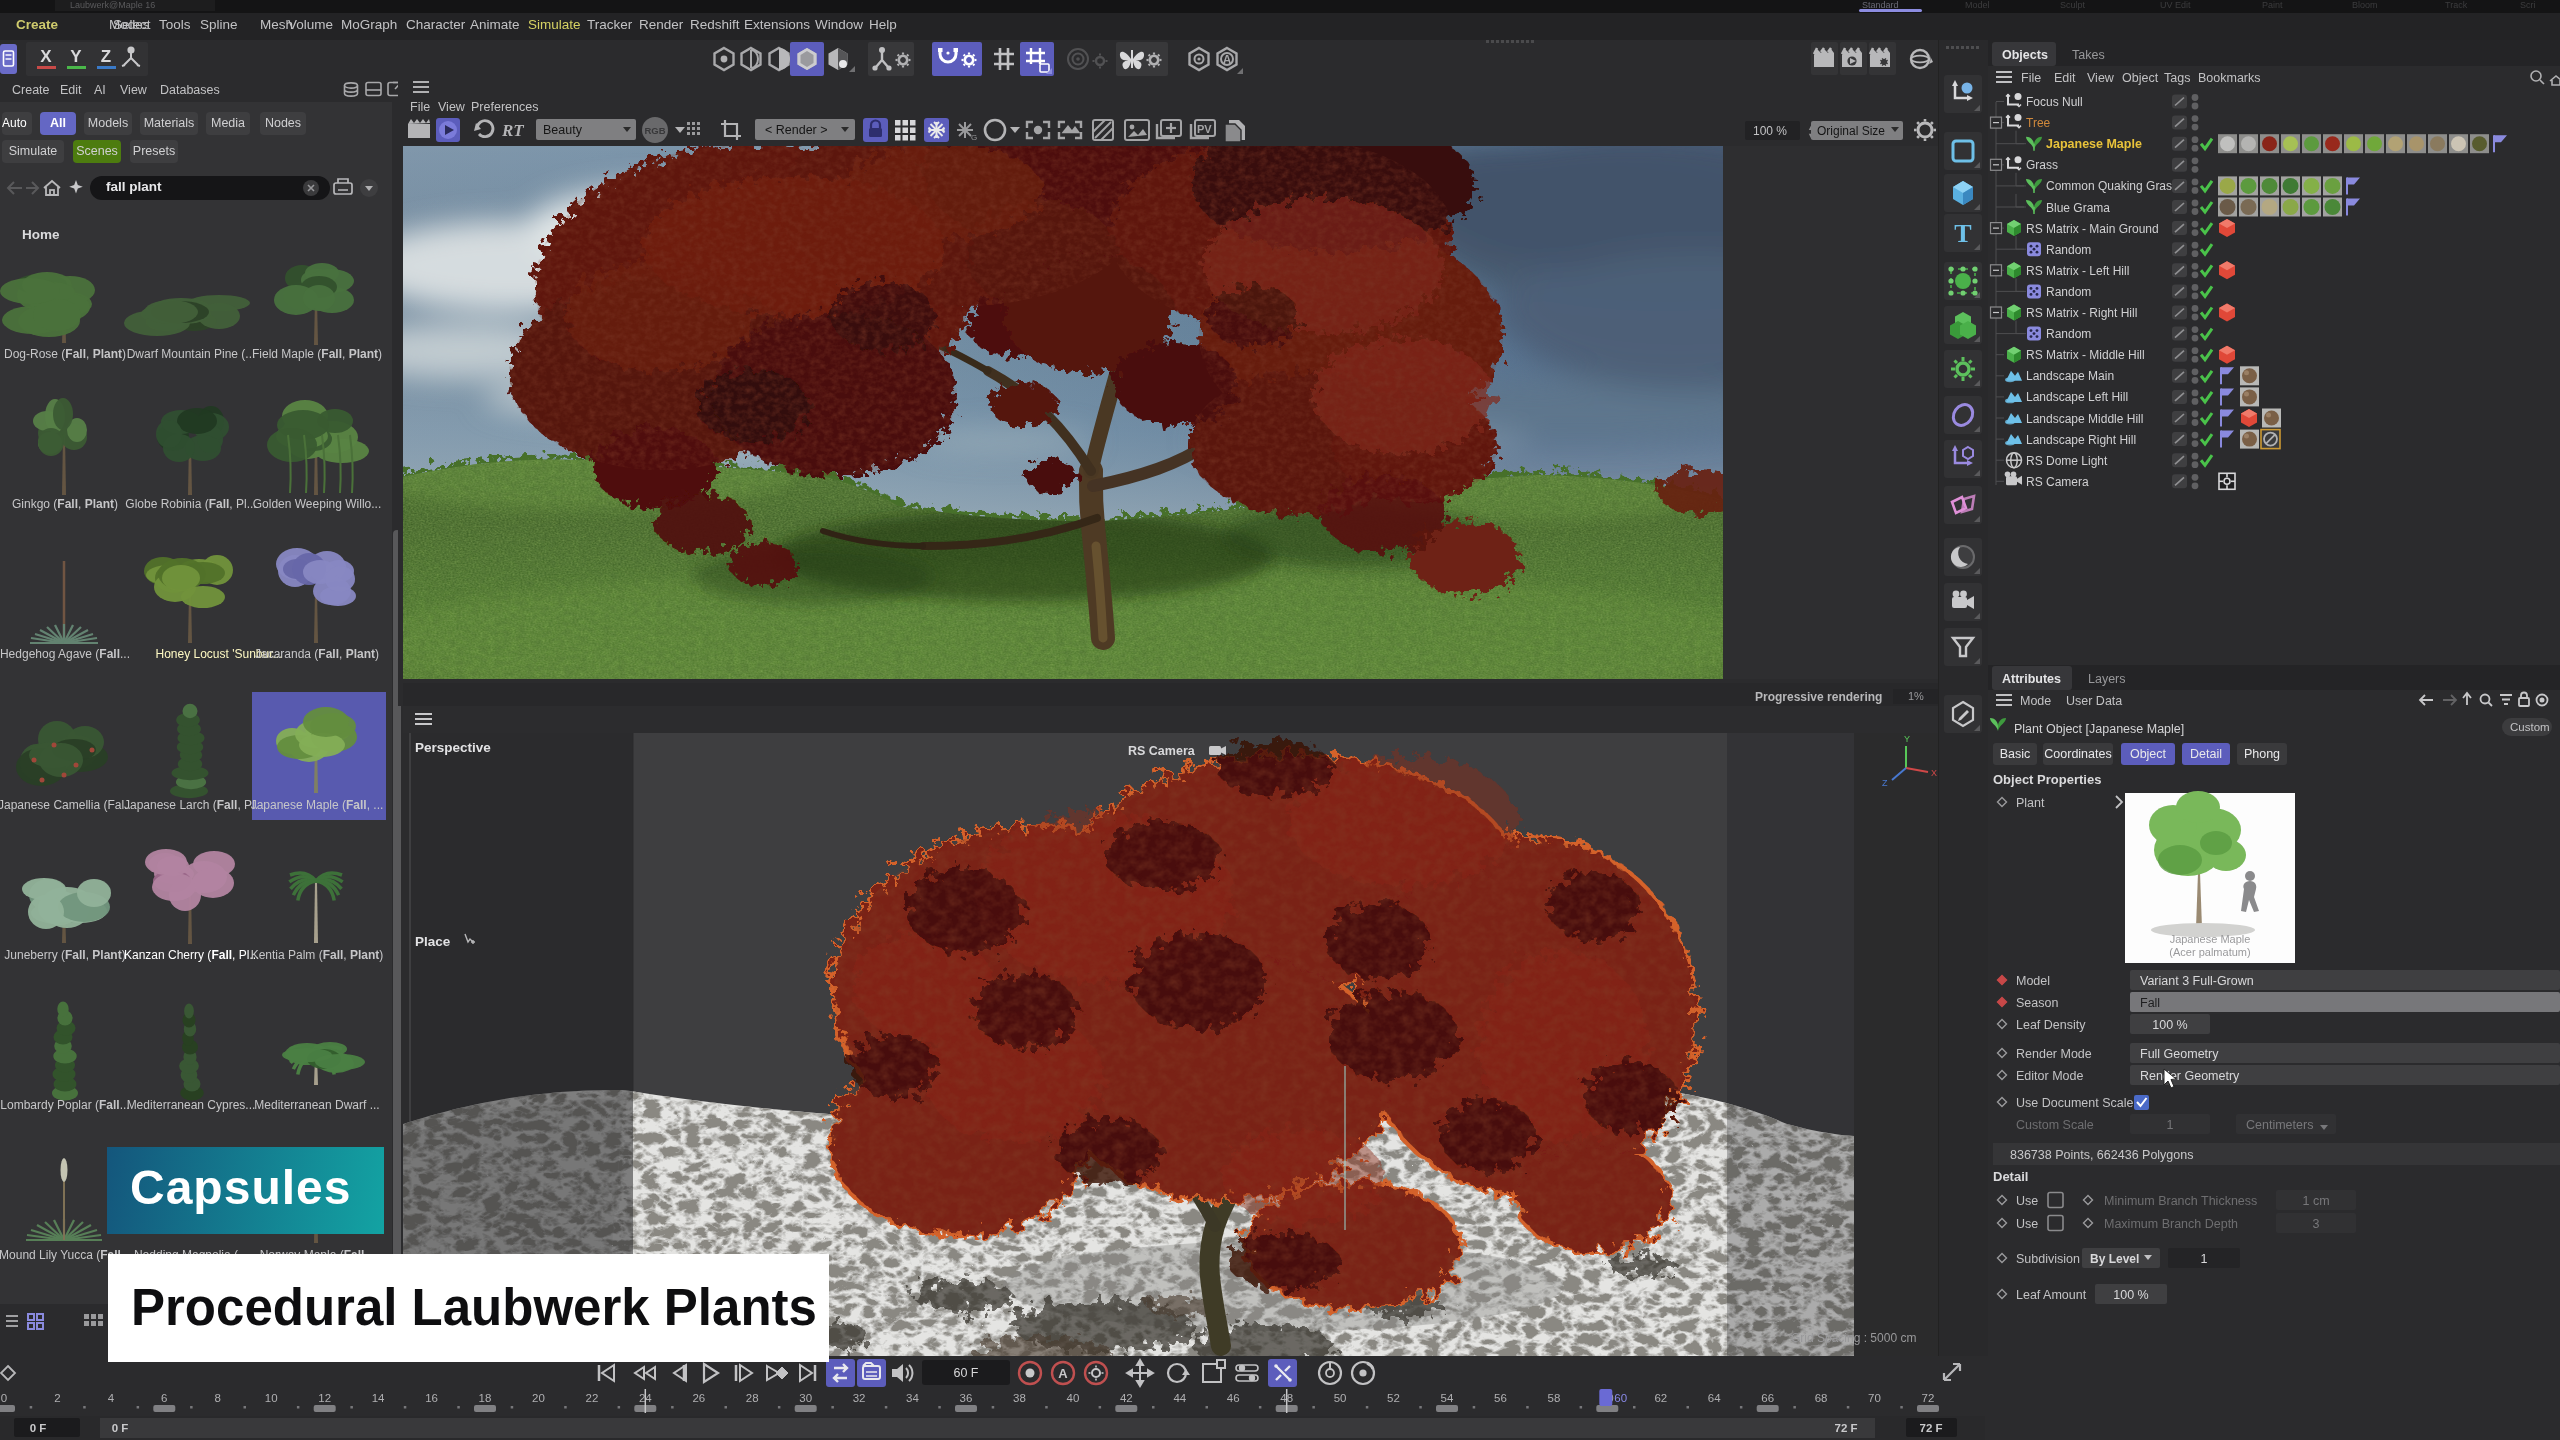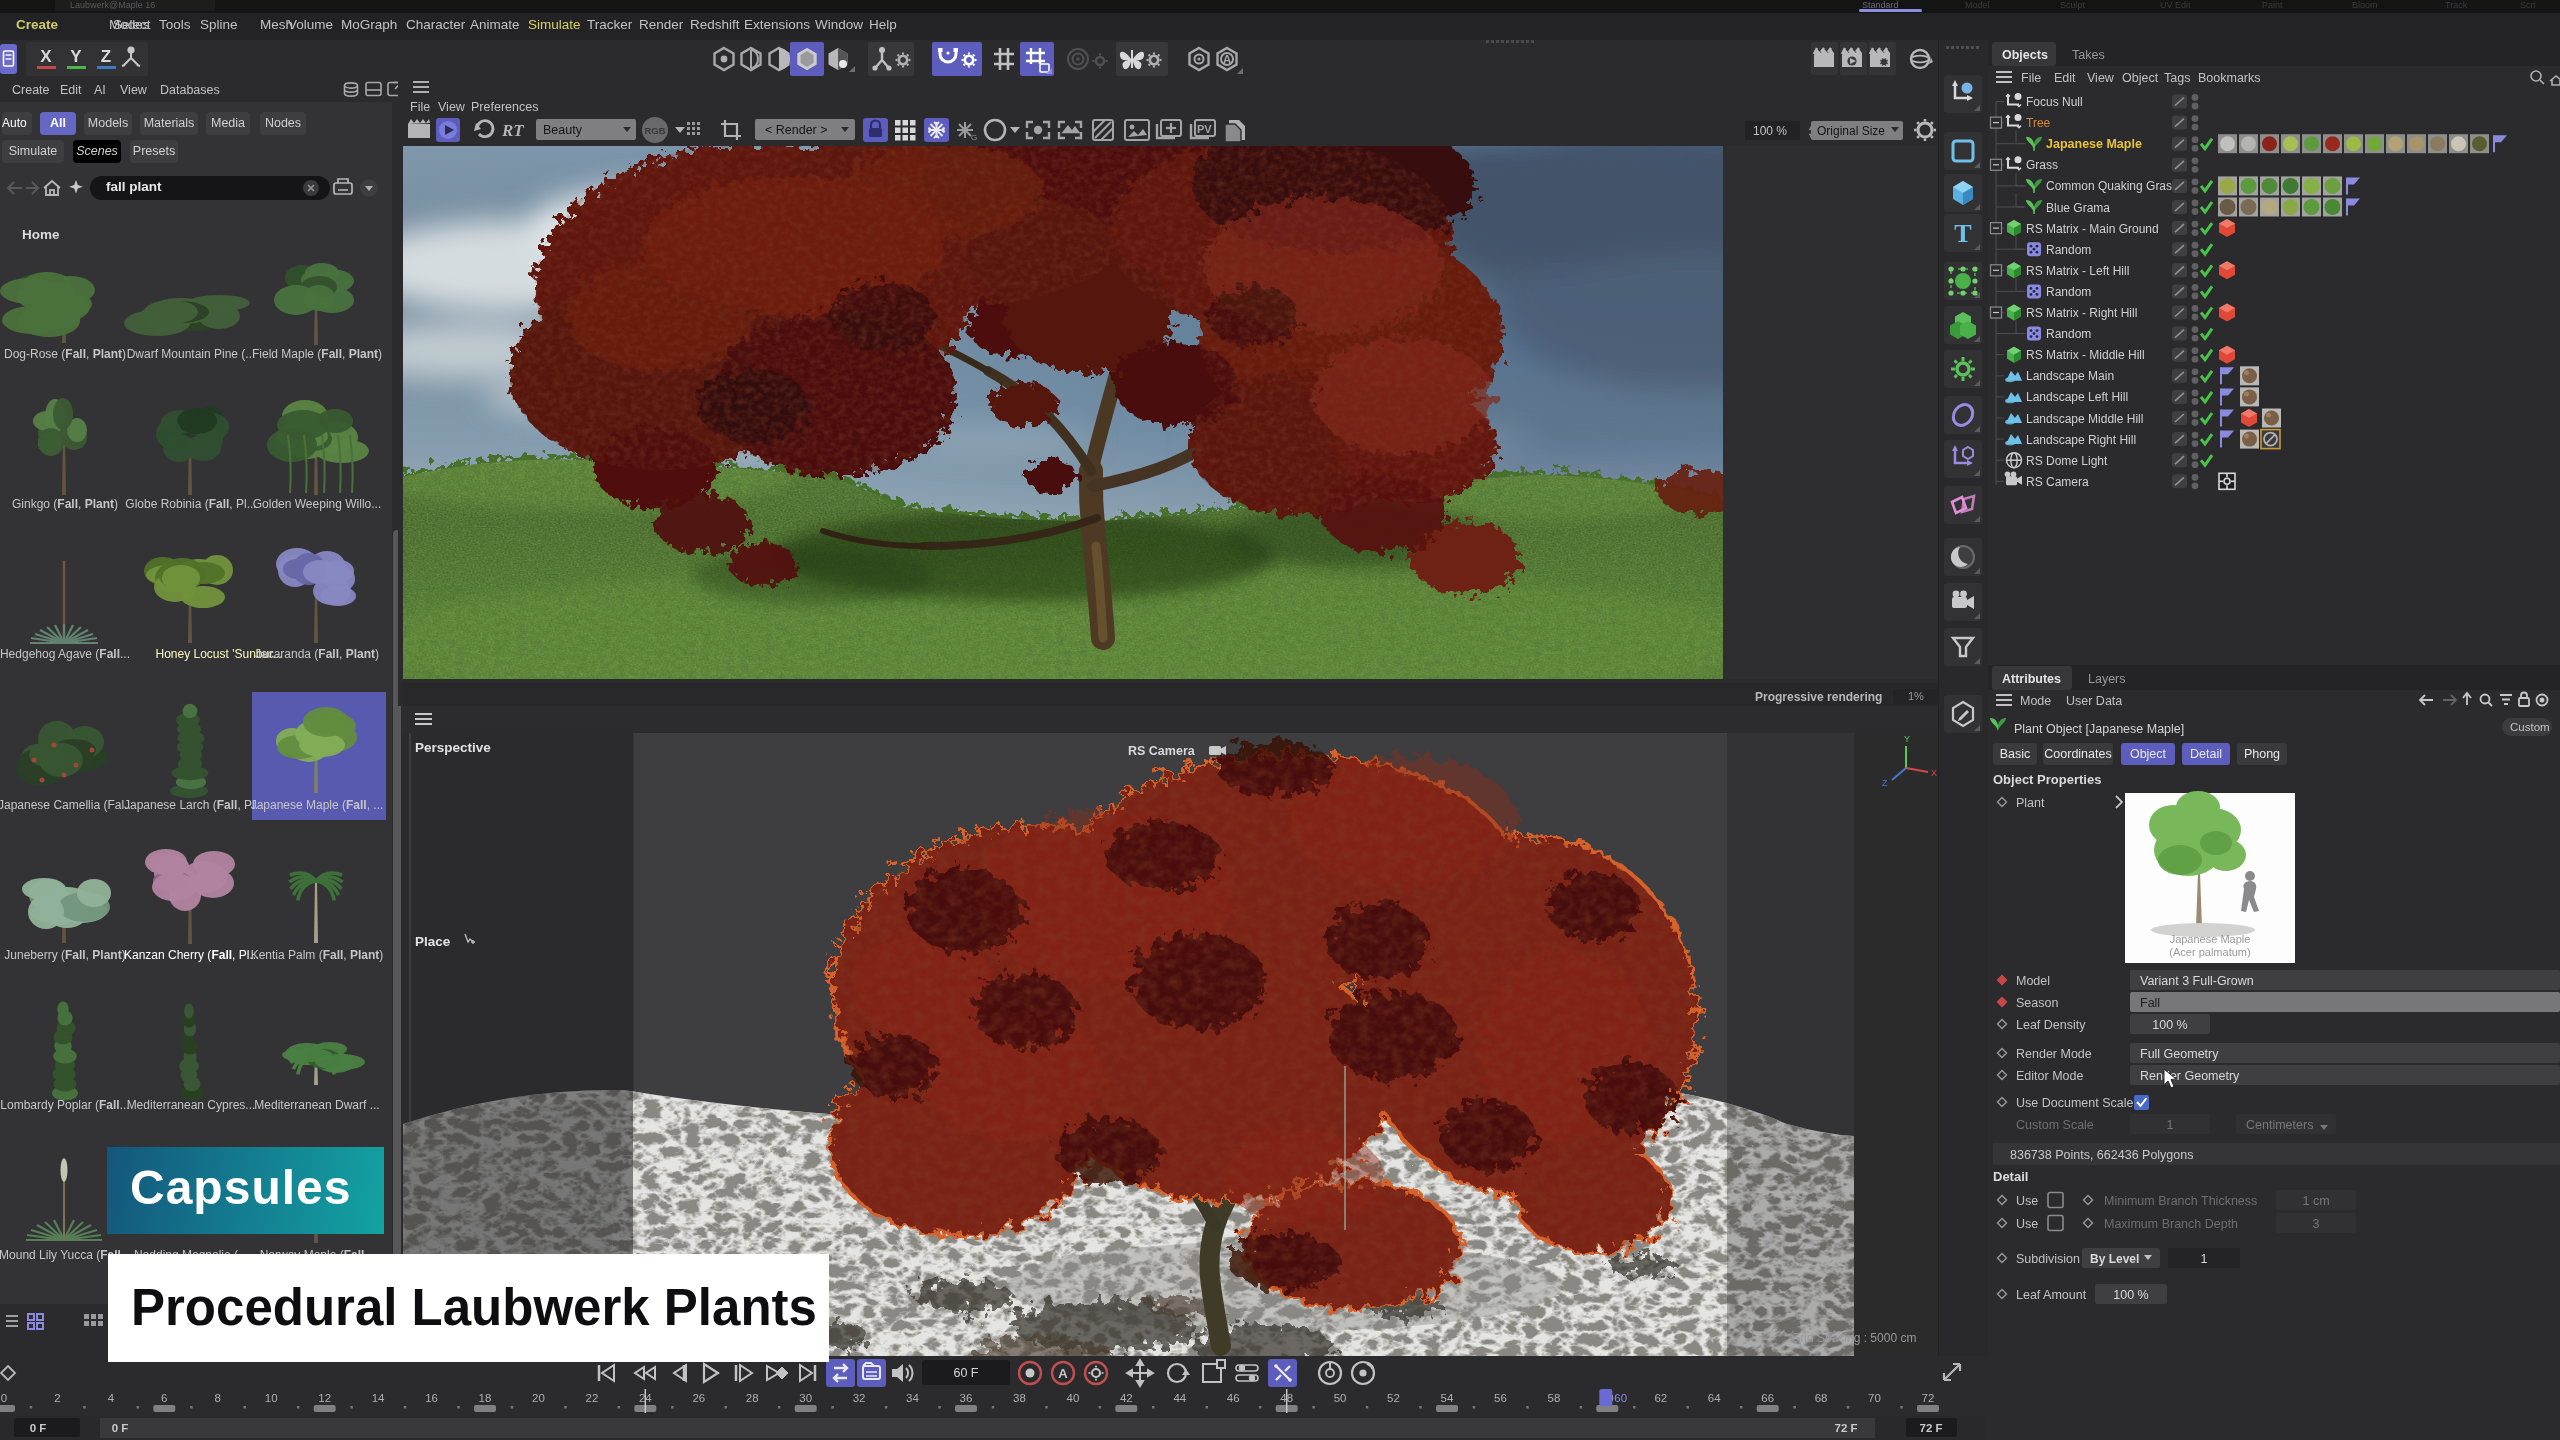--- a/index.html
+++ b/index.html
@@ -243,21 +243,21 @@
     </svg>
 <div class="abs" id="leftpanel" style="left:0;top:102px;width:392px;height:1242px;background:#333335;overflow:hidden;">
 
   <div class="abs" style="left:2px;top:10px;width:30px;height:23px;background:#3e3e40;border-radius:4px;text-align:left;font-size:12px;line-height:23px;color:#ffffff;">Auto</div>
   <div class="abs" style="left:40px;top:10px;width:36px;height:23px;background:#6467c4;border-radius:4px;text-align:center;font-size:12.5px;line-height:23px;color:#fff;font-weight:bold;">All</div>
   <div class="abs" style="left:84px;top:10px;width:48px;height:23px;background:#3e3e40;border-radius:4px;text-align:center;font-size:12.5px;line-height:23px;color:#d0d0d2;">Models</div>
   <div class="abs" style="left:140px;top:10px;width:58px;height:23px;background:#3e3e40;border-radius:4px;text-align:center;font-size:12.5px;line-height:23px;color:#d0d0d2;">Materials</div>
   <div class="abs" style="left:206px;top:10px;width:44px;height:23px;background:#3e3e40;border-radius:4px;text-align:center;font-size:12.5px;line-height:23px;color:#d0d0d2;">Media</div>
   <div class="abs" style="left:260px;top:10px;width:46px;height:23px;background:#3e3e40;border-radius:4px;text-align:center;font-size:12.5px;line-height:23px;color:#d0d0d2;">Nodes</div>
   <div class="abs" style="left:2px;top:38px;width:62px;height:23px;background:#3e3e40;border-radius:4px;text-align:center;font-size:12.5px;line-height:23px;color:#d0d0d2;">Simulate</div>
-  <div class="abs" style="left:73px;top:38px;width:48px;height:23px;background:#000000;border-radius:4px;text-align:center;font-size:12.5px;line-height:23px;color:#d0d0d2;font-style:italic;">Scenes</div>
+  <div class="abs" style="left:73px;top:38px;width:48px;height:23px;background:#4d7c0f;border-radius:4px;text-align:center;font-size:12.5px;line-height:23px;color:#d0d0d2;">Scenes</div>
   <div class="abs" style="left:130px;top:38px;width:48px;height:23px;background:#3e3e40;border-radius:4px;text-align:center;font-size:12.5px;line-height:23px;color:#d0d0d2;">Presets</div>
 
   <svg class="abs" style="left:0;top:68px;" width="392" height="36" viewBox="0 0 392 36">
     <g stroke="#59595b" stroke-width="2" fill="none">
           <path d="M14,12 l-6,6 l6,6 M8,18 h14"></path>
           <path d="M32,12 l6,6 l-6,6 M26,18 h12"></path>
         </g>
     <g stroke="#b8b8ba" stroke-width="1.8" fill="none">
           <path d="M44,18 l8,-7 l8,7 M46,17 v8 h12 v-8"></path>
           <rect x="50" y="20" width="4" height="5"></rect>

